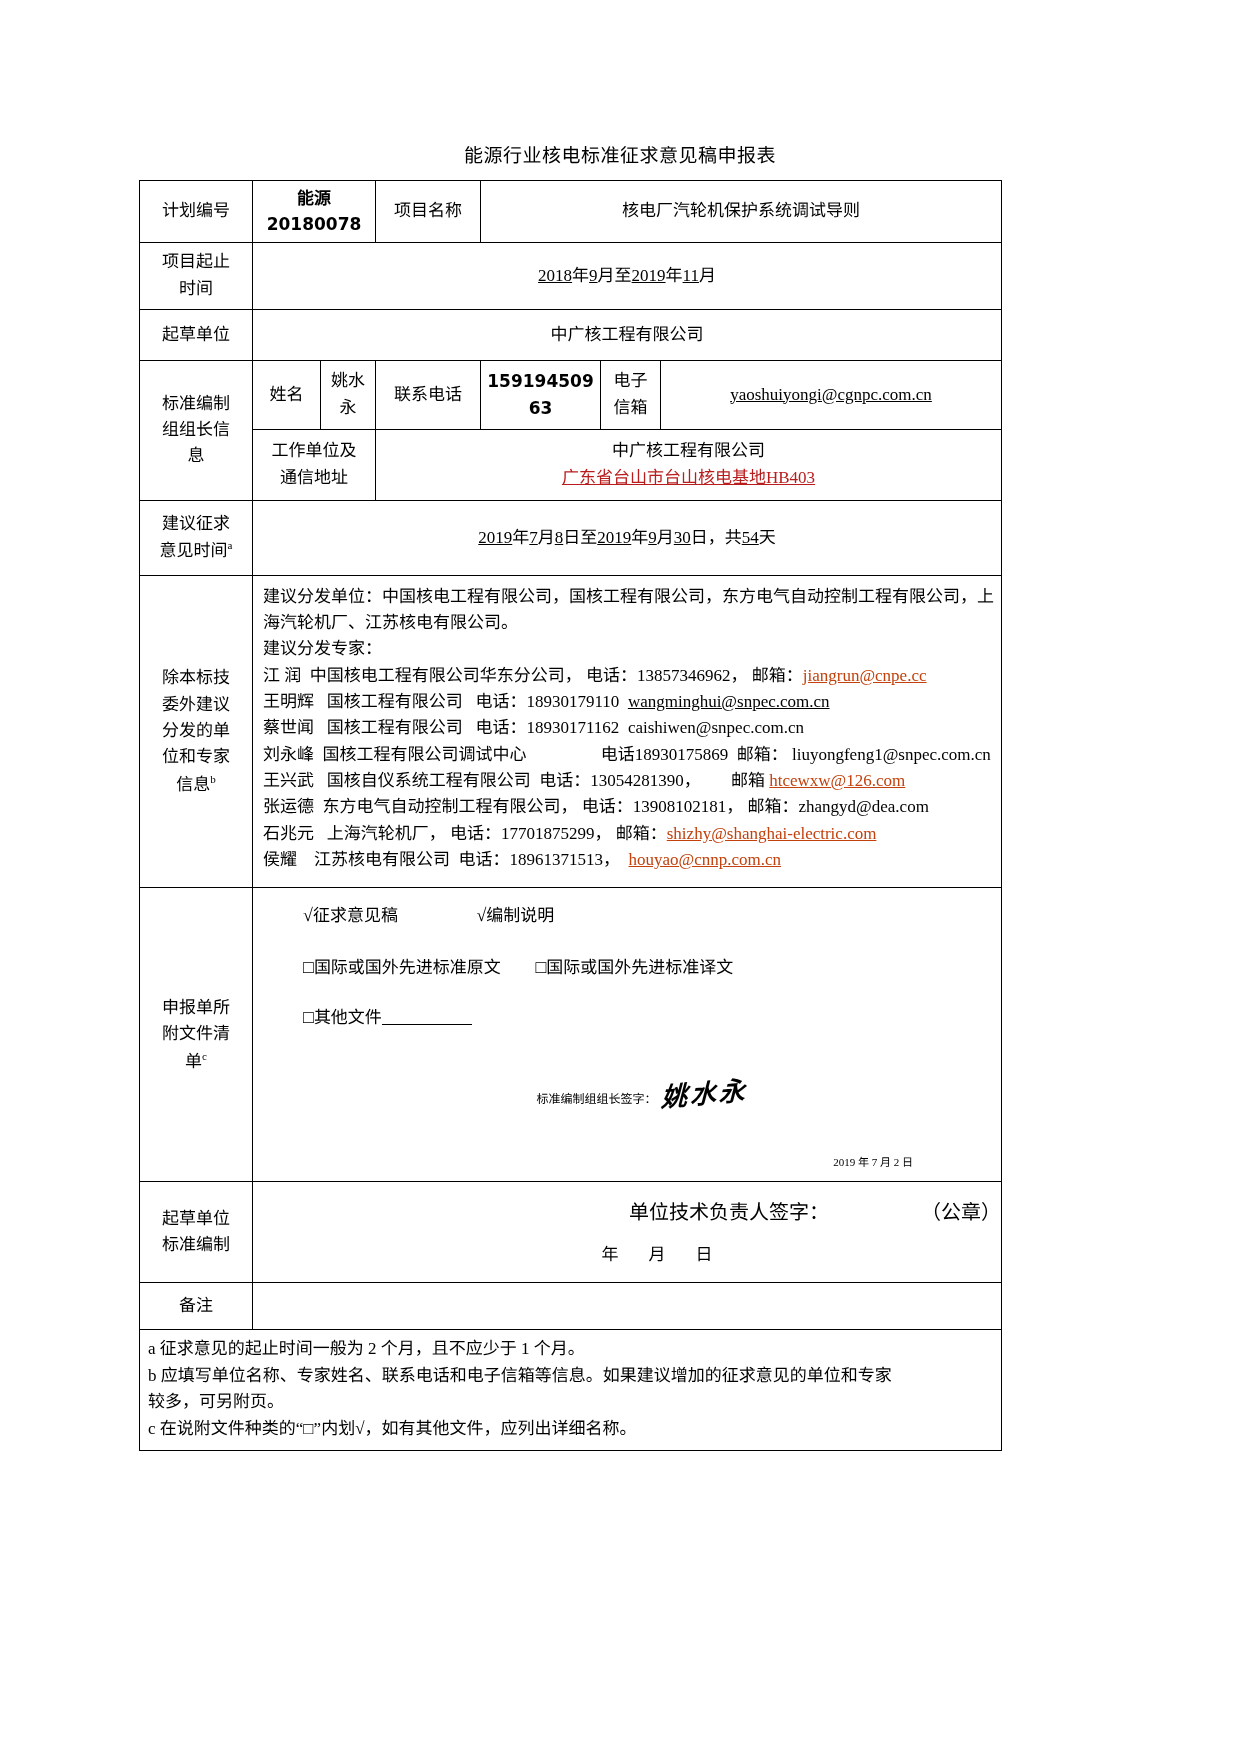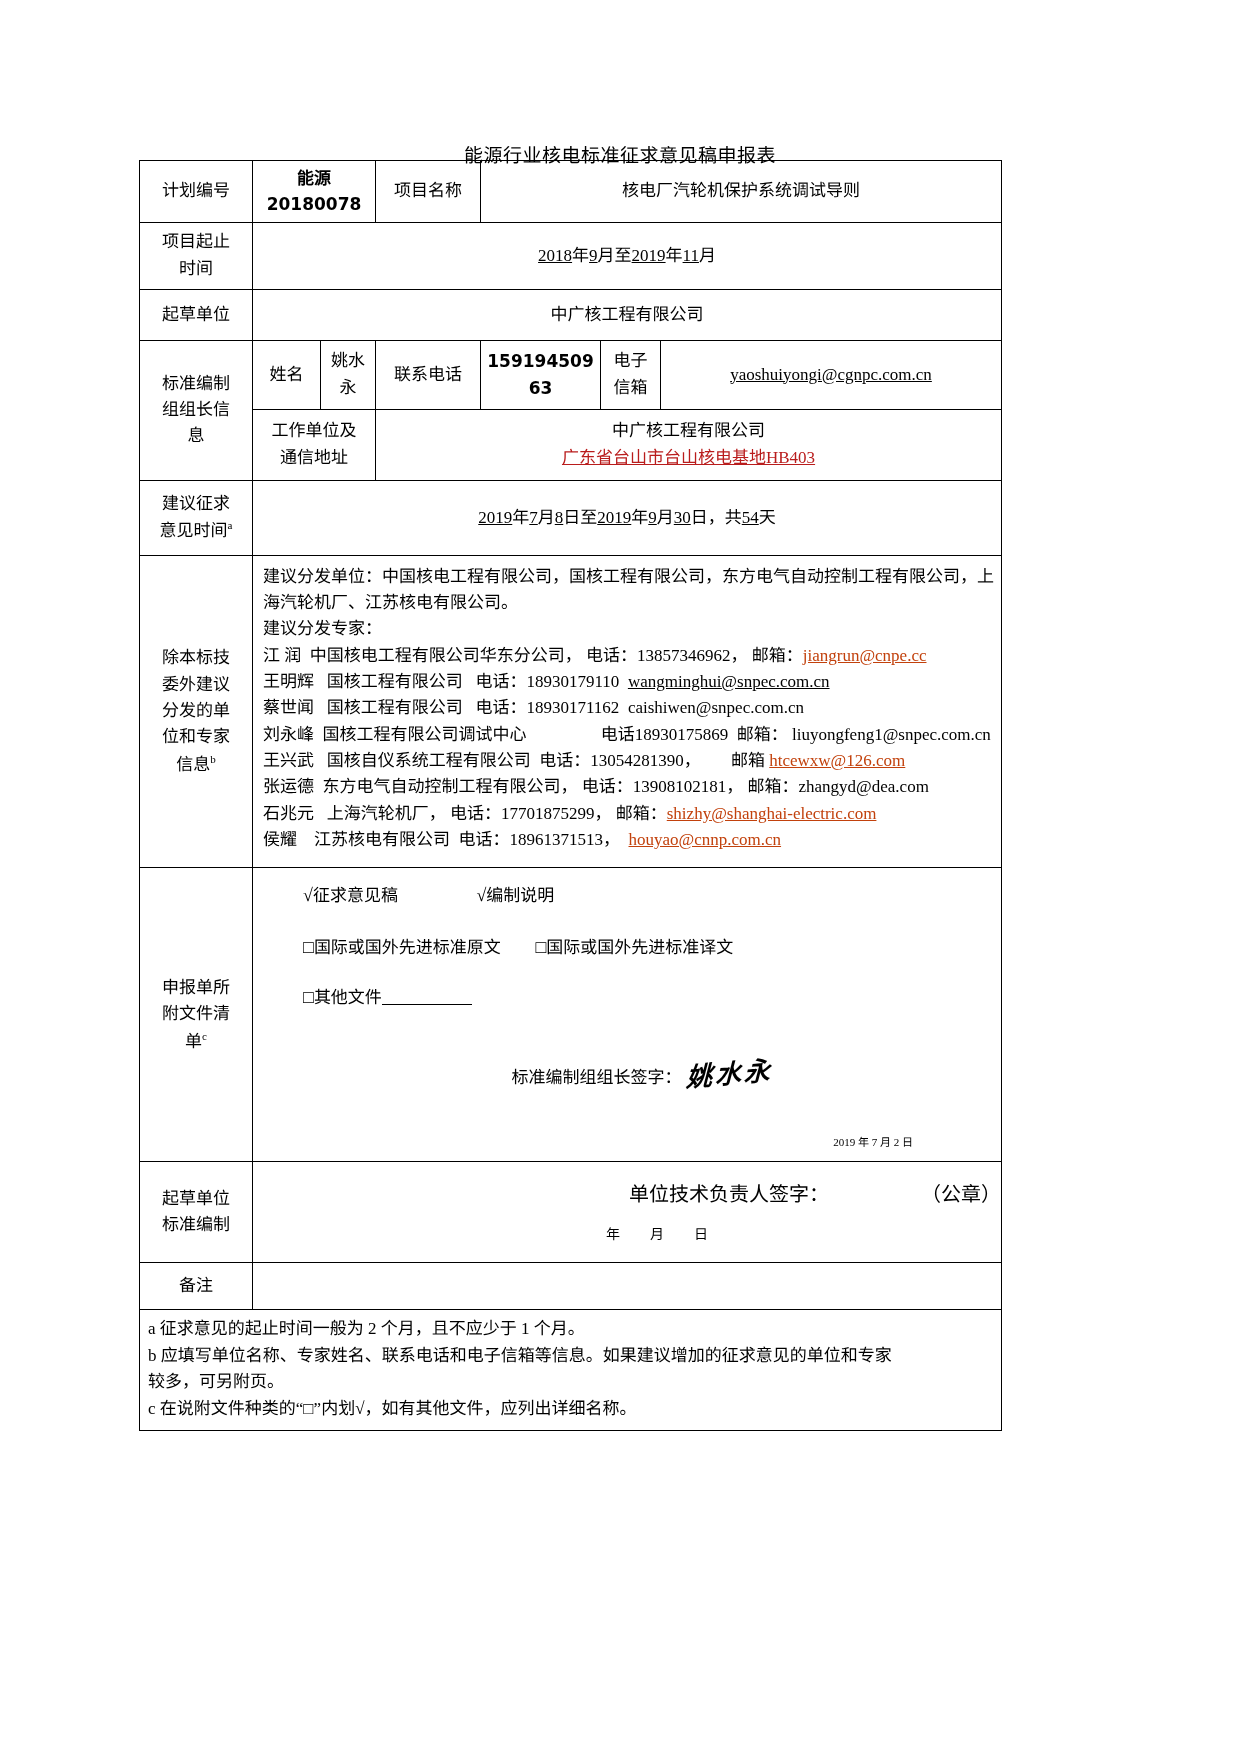--- a/index.html
+++ b/index.html
@@ -28,21 +28,21 @@
     left: 0;
     top: 140px;
     width: 1240px;
     text-align: center;
     font-size: 19px;
     letter-spacing: 0.5px;
   }
   table.main {
     position: absolute;
     left: 139px;
-    top: 160px;
+    top: 180px;
     width: 862px;
     border-collapse: collapse;
     table-layout: fixed;
     border-radius: 10px;
   }
   table.main td {
     border: 1px solid #000000;
     padding: 4px 6px;
     font-size: 17px;
     vertical-align: middle;
@@ -106,21 +106,21 @@
     width: 90px;
     border-bottom: 1px solid #000;
     vertical-align: -2px;
   }
   .sig-row {
     margin-top: 42px;
     position: relative;
     text-align: center;
     padding-right: 10px;
   }
-  .sig-label { font-size: 17px; }
+  .sig-label { font-size: 12px; }
   .signature {
     font-family: "DejaVu Serif", serif;
     font-style: italic;
     font-weight: bold;
     font-size: 26px;
     letter-spacing: 3px;
     display: inline-block;
     transform: rotate(-5deg) skewX(-6deg);
   }
   .sig-date {
@@ -128,21 +128,21 @@
     text-align: right;
     padding-right: 78px;
     font-size: 11px;
   }
   .review-cell {
     height: 80px;
     vertical-align: middle;
     padding: 10px 0 !important;
   }
   .review-line1 { text-align: right; font-size: 20px; }
-  .review-line2 { text-align: center; font-size: 14px; margin-top: 14px; padding-left: 60px; }
+  .review-line2 { text-align: center; font-size: 17px; margin-top: 14px; padding-left: 60px; }
   .sp2 { display:inline-block; width: 92px; }
   .sp3 { display:inline-block; width: 30px; }
   .notes {
     font-size: 17px;
     line-height: 1.65;
     text-align: left;
     padding: 6px 8px 8px 8px !important;
   }
   .ckbox { font-size: 18px; }
   sup.note-ref { font-size: 11px; vertical-align: super; }

